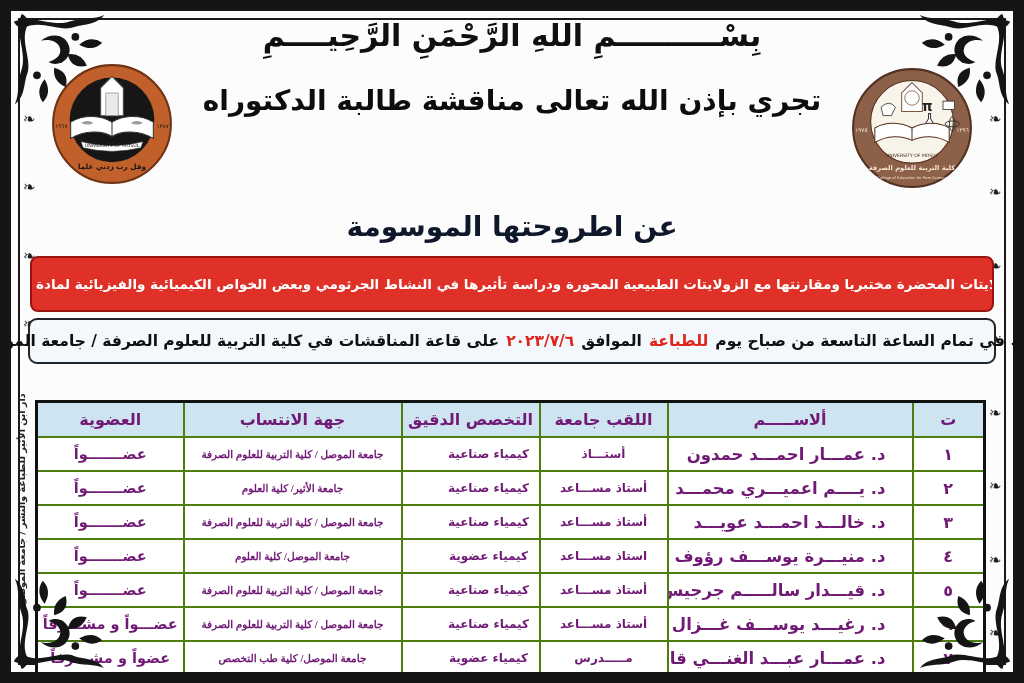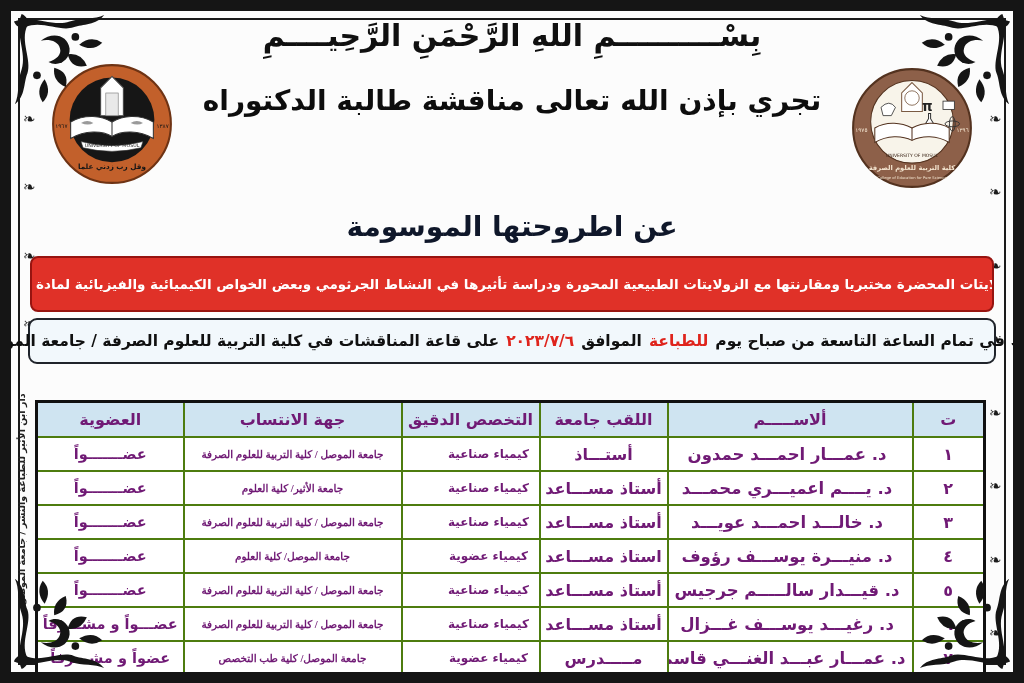--- a/index.html
+++ b/index.html
@@ -39,22 +39,22 @@
   .commit{position:absolute;top:367px;left:0;right:0;text-align:center;font-weight:bold;
           font-size:17px;color:#101010;z-index:3;}
   
   table.committee{position:absolute;top:400px;right:38px;width:948px;border-collapse:collapse;
         table-layout:fixed;background:#ffffff;border:3px solid #111111;z-index:3;}
   .committee th,.committee td{border:2px solid #4d7c0f;font-weight:bold;color:#701a75;
         text-align:center;padding:0;overflow:hidden;white-space:nowrap;}
   .committee thead th{background:#cfe4f1;height:33px;font-size:16px;}
   .committee tbody td{height:32px;}
   td.c-no{font-size:16px;}
-  td.c-name{font-size:16.5px;text-align:center;padding-right:6px;}
-  td.c-title{font-size:16px;}
+  td.c-name{font-size:16.5px;text-align:right;padding-right:26px;}
+  td.c-title{font-size:12px;}
   td.c-spec{font-size:12px;padding-left:36px;}
   td.c-aff{font-size:10.5px;font-family:Liberation Serif, serif;}
   td.c-mem{font-size:14.5px;}
   
   .sidenote{position:absolute;left:16px;top:652px;width:305px;height:15px;transform-origin:0 0;
             transform:rotate(-90deg);font-size:9.5px;font-weight:bold;color:#222;
             text-align:center;direction:rtl;z-index:2;}
   
   .seal{position:absolute;width:124px;height:124px;z-index:4;}
   .seal svg{width:100%;height:100%;display:block;}

